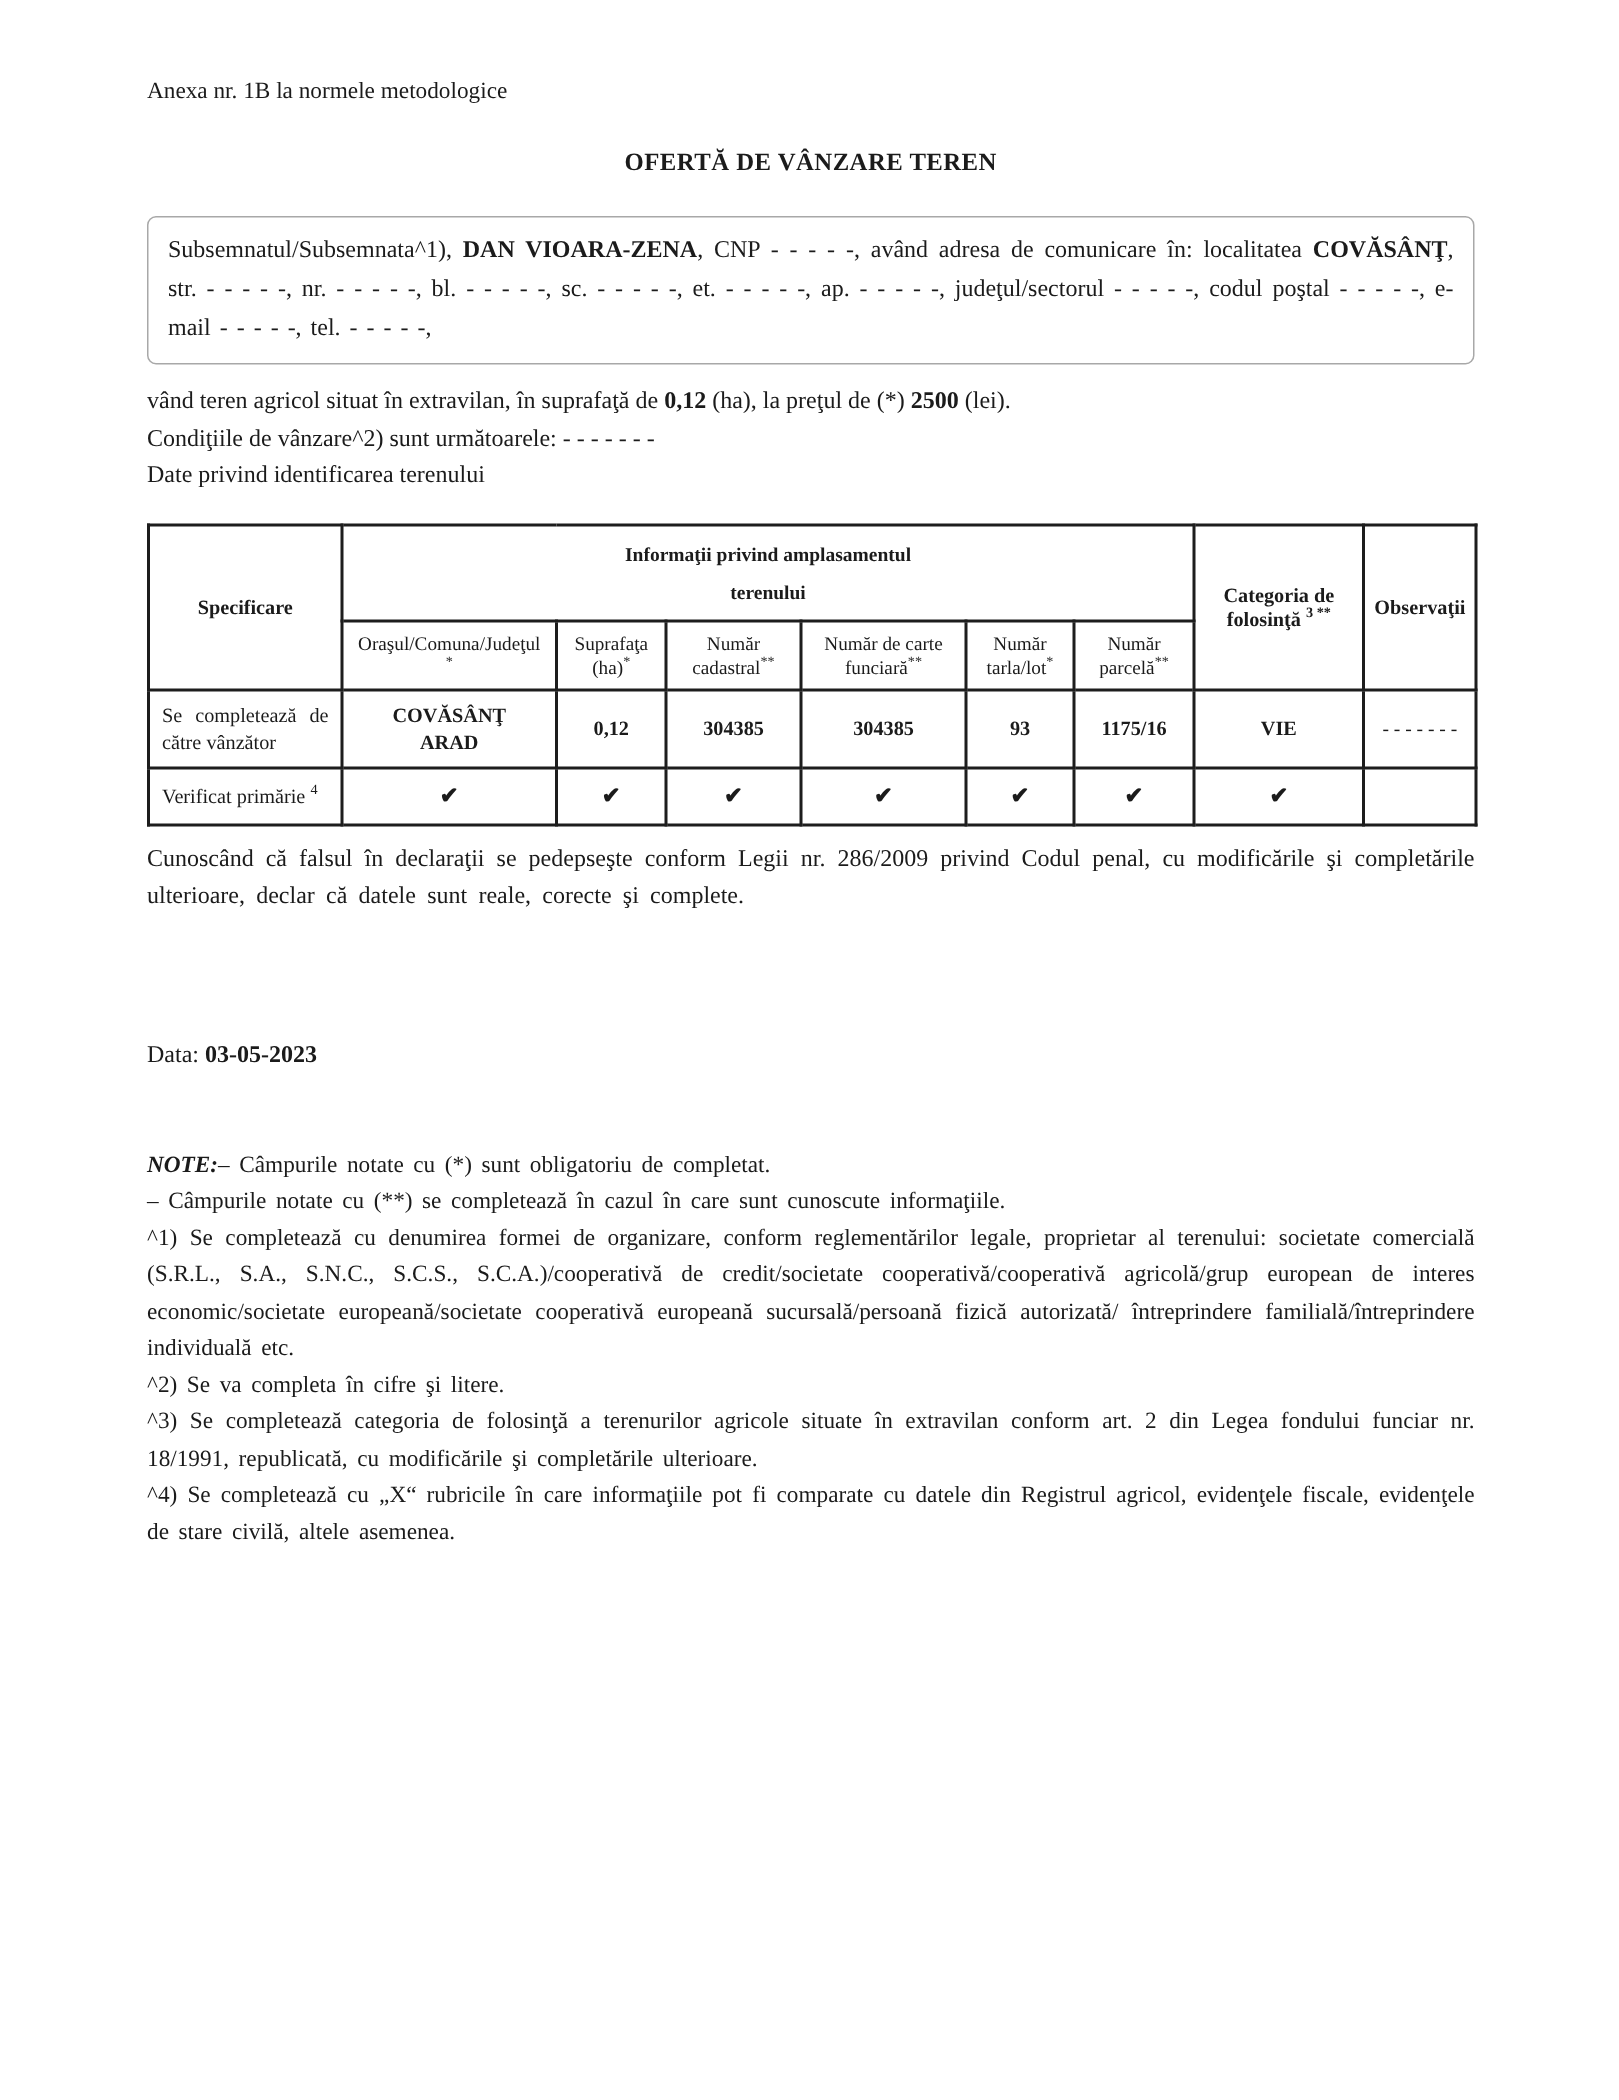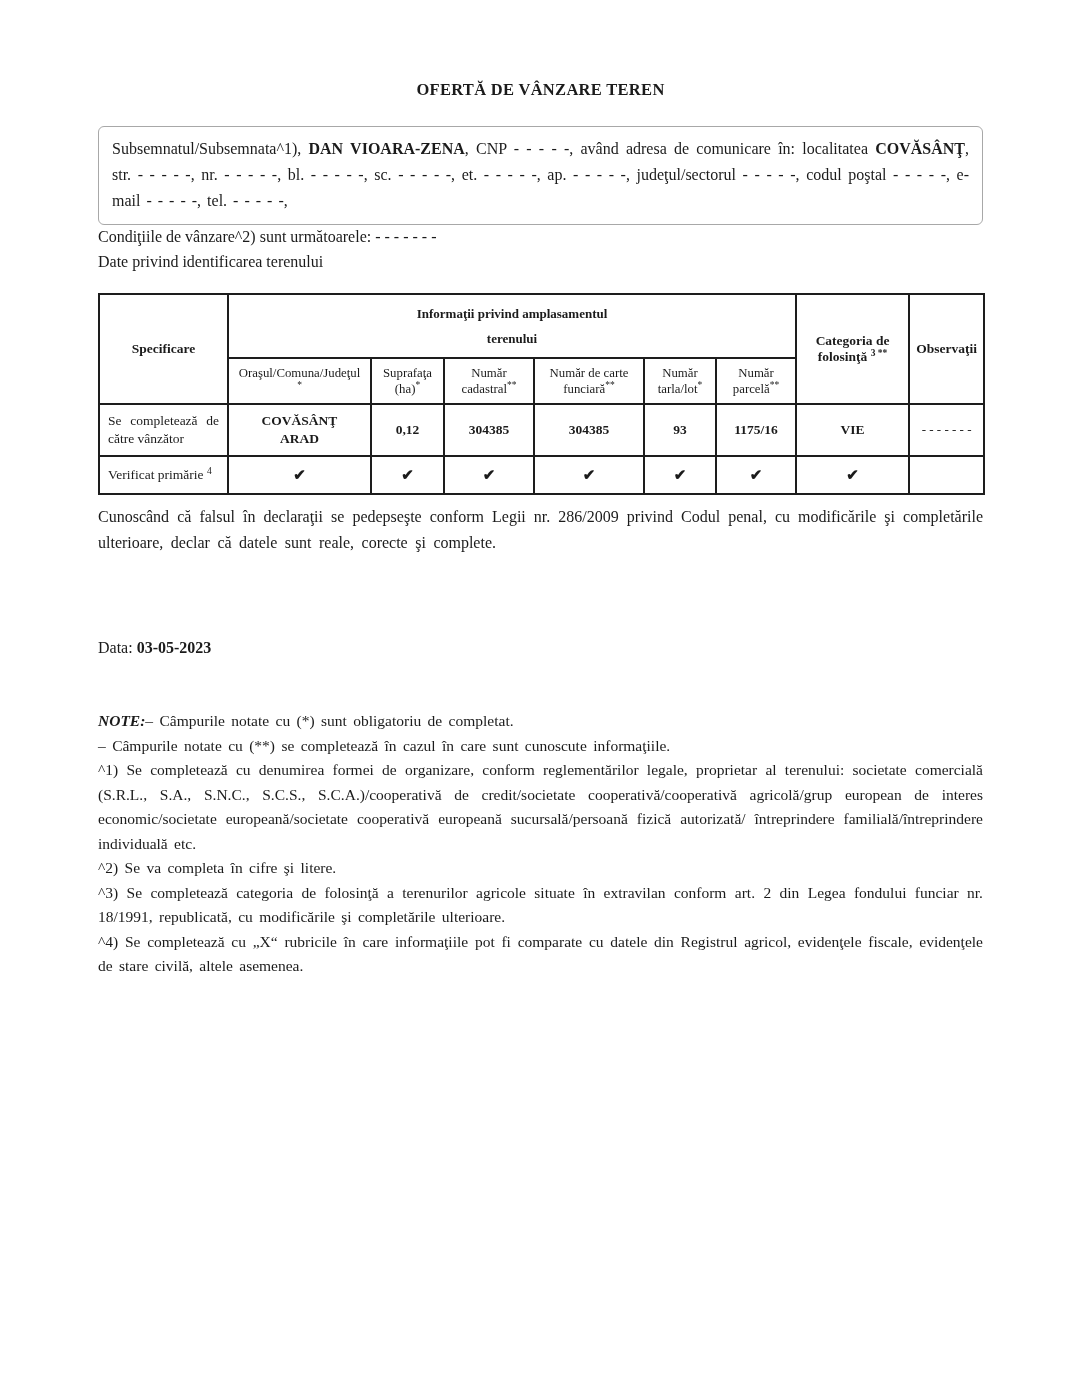--- a/index.html
+++ b/index.html
@@ -71,28 +71,32 @@
   .notes { margin-top: 52px; font-size: 15.5px; }
   .notes p { line-height: 24.5px; text-align: justify; word-spacing: 2.5px; }
   .note-title { font-weight: bold; font-style: italic; }
   b { font-weight: bold; }
 </style>
 </head>
 <body>
 
 <div class="page">
 
+  <div class="annex-line">Anexa nr. 1B la normele metodologice</div>
 
 
   <div class="doc-title">OFERTĂ DE VÂNZARE TEREN</div>
 
   <div class="intro-box">
     <span>Subsemnatul/Subsemnata^1), </span><b>DAN VIOARA-ZENA</b><span>, CNP - - - - -, având adresa de comunicare în: localitatea </span><b>COVĂSÂNŢ</b><span>, str. - - - - -, nr. - - - - -, bl. - - - - -, sc. - - - - -, et. - - - - -, ap. - - - - -, judeţul/sectorul - - - - -, codul poştal - - - - -, e-mail - - - - -, tel. - - - - -,</span>
   </div>
 
+  <p class="body-line sale-line">
+    <span>vând teren agricol situat în extravilan, în suprafaţă de </span><b>0,12</b><span> (ha), la preţul de (*) </span><b>2500</b><span> (lei).</span>
+  </p>
   <p class="body-line">Condiţiile de vânzare^2) sunt următoarele: - - - - - - -</p>
   <p class="body-line heading-line">Date privind identificarea terenului</p>
 
   <table class="doc-table">
     <colgroup>
       <col style="width:129px">
         <col style="width:143px">
         <col style="width:73px">
         <col style="width:90px">
         <col style="width:110px">

